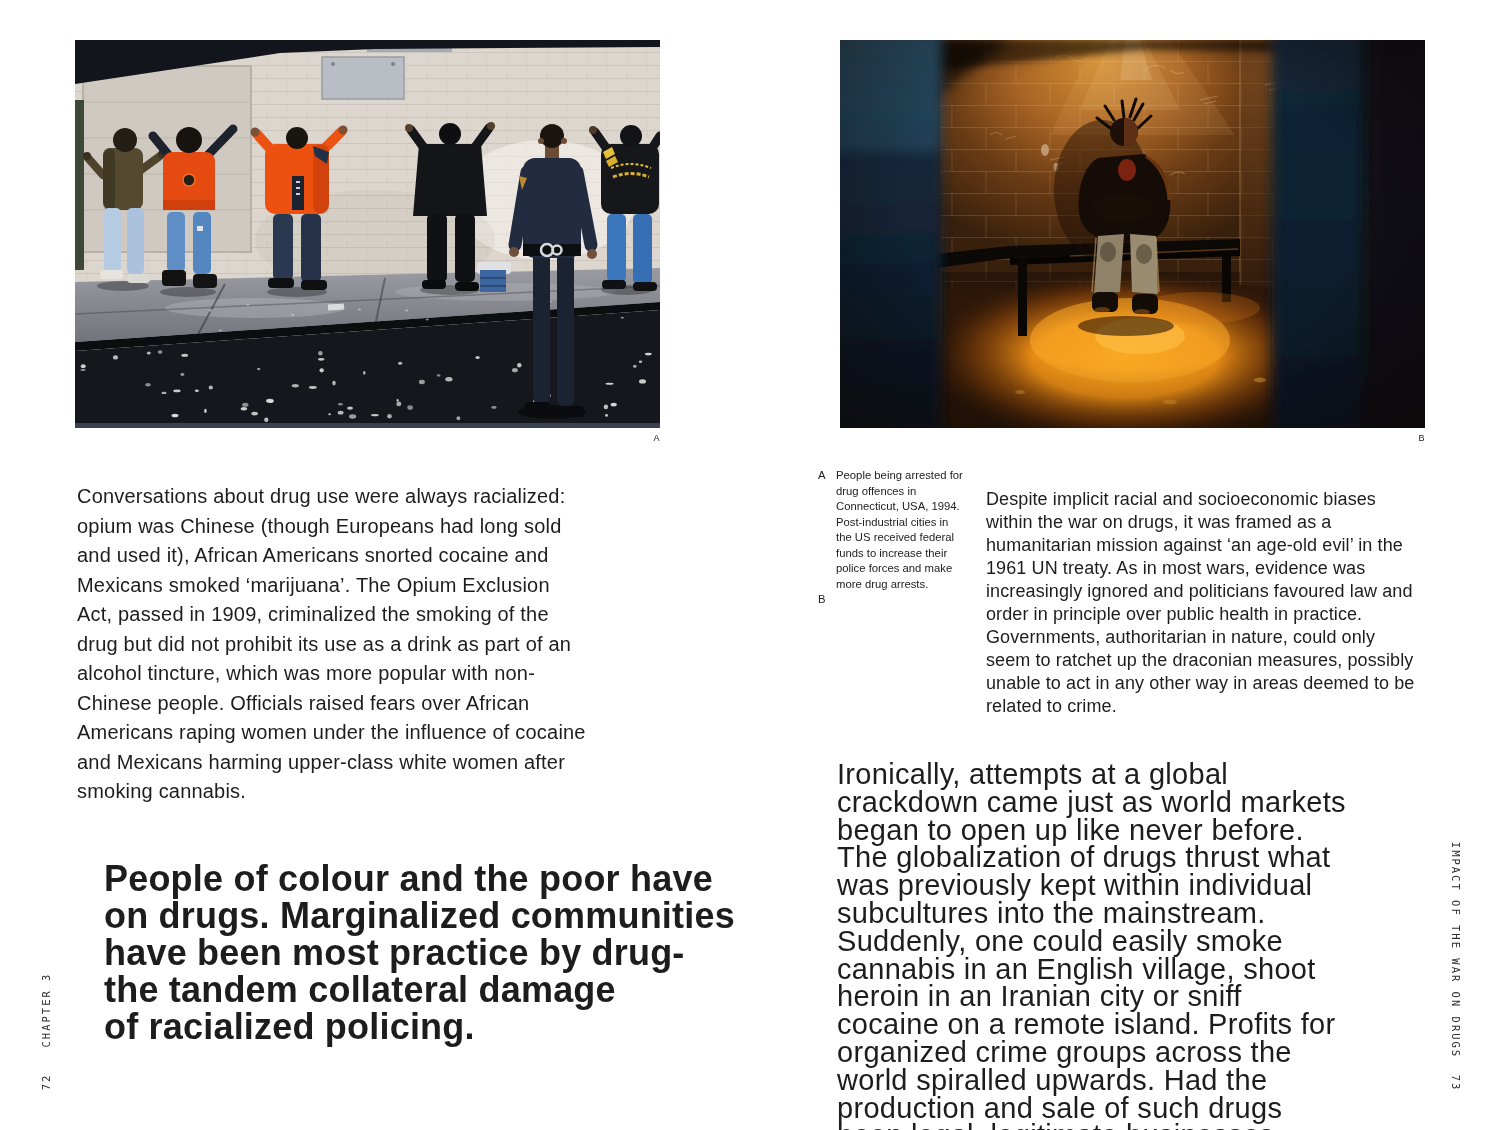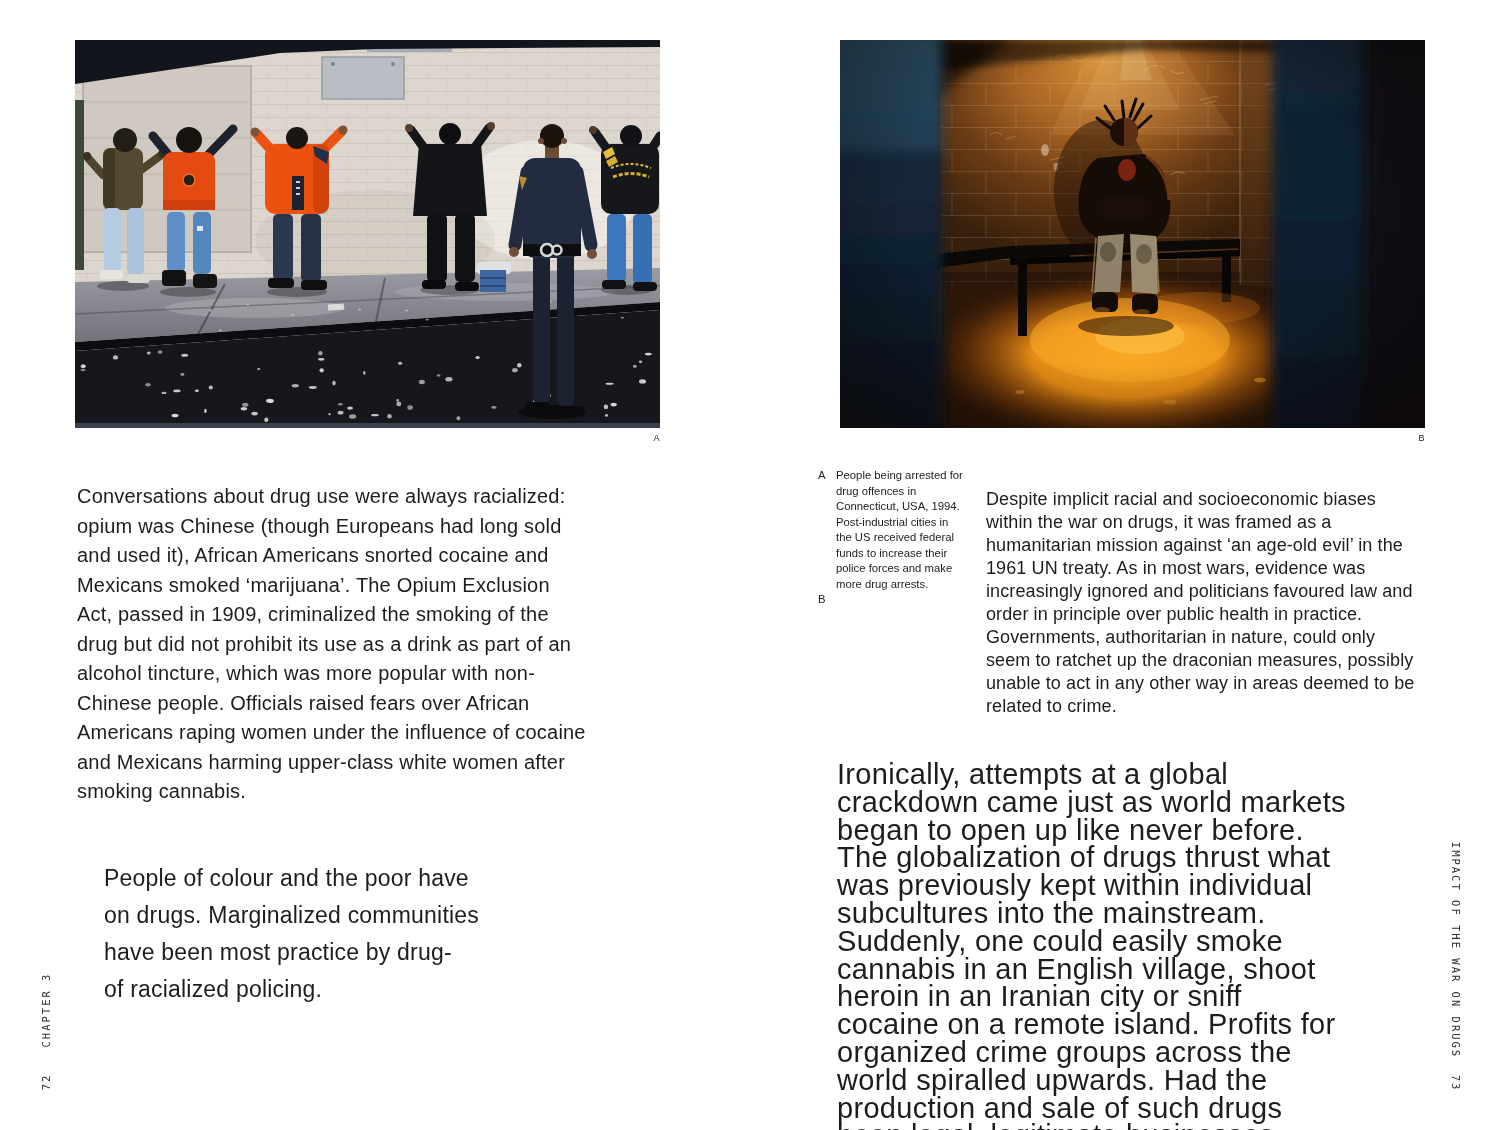--- a/index.html
+++ b/index.html
@@ -5,21 +5,21 @@
   html,body{margin:0;padding:0;background:#ffffff;}
   .spread{position:relative;width:1500px;height:1130px;background:#ffffff;overflow:hidden;
           font-family:"Liberation Sans", sans-serif;color:#1d1d1d;}
   figure{margin:0;padding:0;position:absolute;overflow:hidden;}
   .photo-a{left:75px;top:40px;width:585px;height:388px;}
   .photo-b{left:840px;top:40px;width:585px;height:388px;}
   .photo-label{position:absolute;width:585px;text-align:right;font-size:9px;letter-spacing:.5px;color:#222;}
   .label-a{left:75px;top:433px;}
   .label-b{left:840px;top:433px;}
   .para-left{position:absolute;left:77px;top:462px;width:512px;font-size:20px;line-height:29.5px;letter-spacing:.2px;}
-  .pullquote{position:absolute;left:104px;top:860px;font-size:23px;line-height:37px;letter-spacing:.2px;}
+  .pullquote{position:absolute;left:104px;top:860px;font-size:36px;line-height:37px;letter-spacing:.2px;font-weight:bold;}
   .captions{position:absolute;left:818px;top:468px;width:146px;font-size:11.3px;line-height:15.5px;color:#222;}
   .caption-row{display:flex;}
   .cap-label{width:18px;flex:none;}
   .cap-text{flex:1;}
   .para-r1{position:absolute;left:986px;top:470px;width:430px;font-size:18px;line-height:23px;letter-spacing:.1px;}
   .para-r2{position:absolute;left:837px;top:732px;width:510px;font-size:29px;line-height:27.8px;letter-spacing:.3px;}
   .vtex{position:absolute;white-space:nowrap;font-family:"DejaVu Sans Mono", monospace;
         font-size:10.5px;letter-spacing:2px;color:#2b2b2b;}
   .rot-l{transform:translate(-50%,-50%) rotate(-90deg);}
   .rot-r{transform:translate(-50%,-50%) rotate(90deg);}
@@ -419,20 +419,21 @@
     </svg>
   </figure>
   <div class="photo-label label-b">B</div>
 
   <p class="para-left">Conversations about drug use were always racialized: opium was Chinese (though Europeans had long sold and used it), African Americans snorted cocaine and Mexicans smoked ‘marijuana’. The Opium Exclusion Act, passed in 1909, criminalized the smoking of the drug but did not prohibit its use as a drink as part of an alcohol tincture, which was more popular with non-Chinese people. Officials raised fears over African Americans raping women under the influence of cocaine and Mexicans harming upper-class white women after smoking cannabis.</p>
 
   <div class="pullquote">
     <div>People of colour and the poor have</div>
     <div>on drugs. Marginalized communities</div>
     <div>have been most practice by drug-</div>
+    <div>the tandem collateral damage</div>
     <div>of racialized policing.</div>
   </div>
 
   <div class="captions">
     <div class="caption-row">
       <span class="cap-label">A</span>
       <span class="cap-text">People being arrested for drug offences in Connecticut, USA, 1994. Post-industrial cities in the US received federal funds to increase their police forces and make more drug arrests.</span>
     </div>
     <div class="caption-row">
       <span class="cap-label">B</span>

